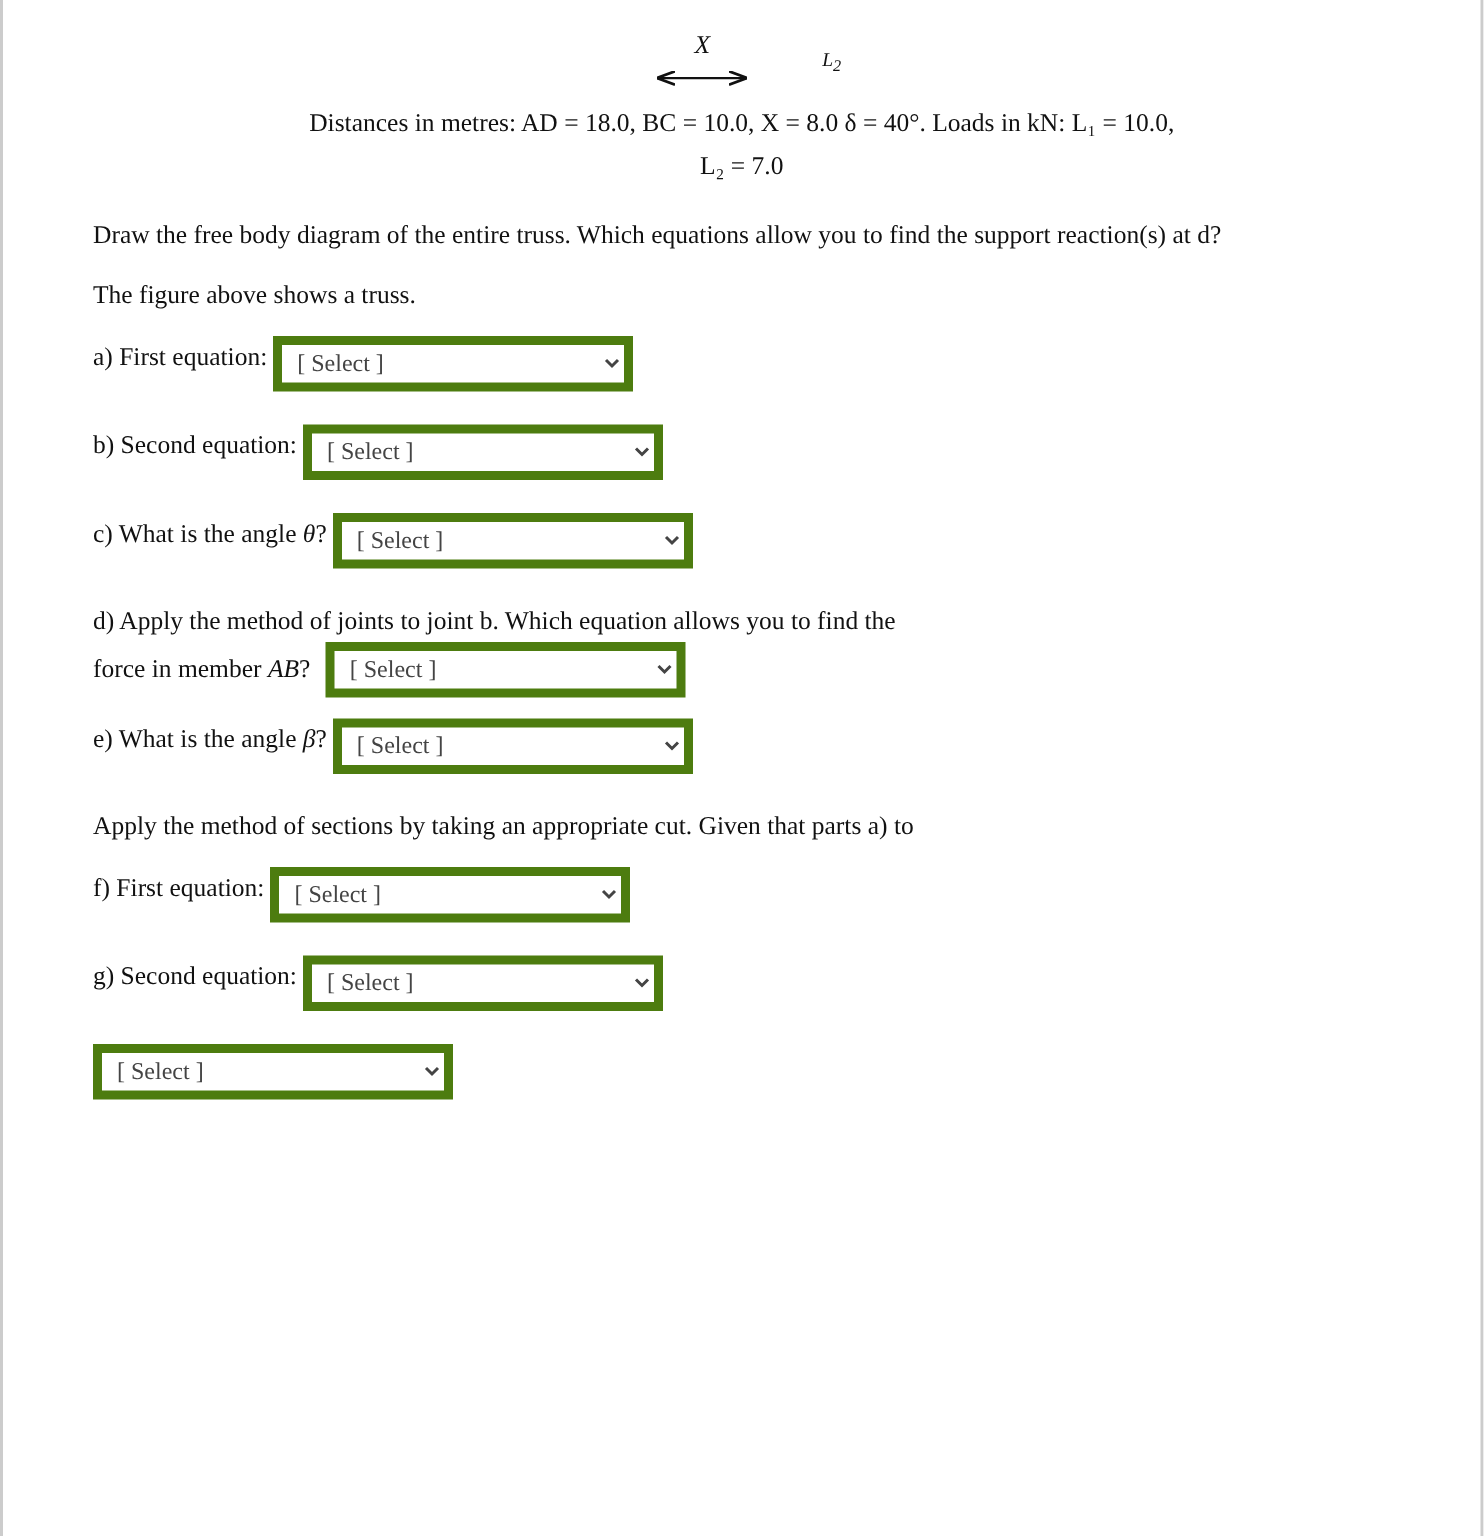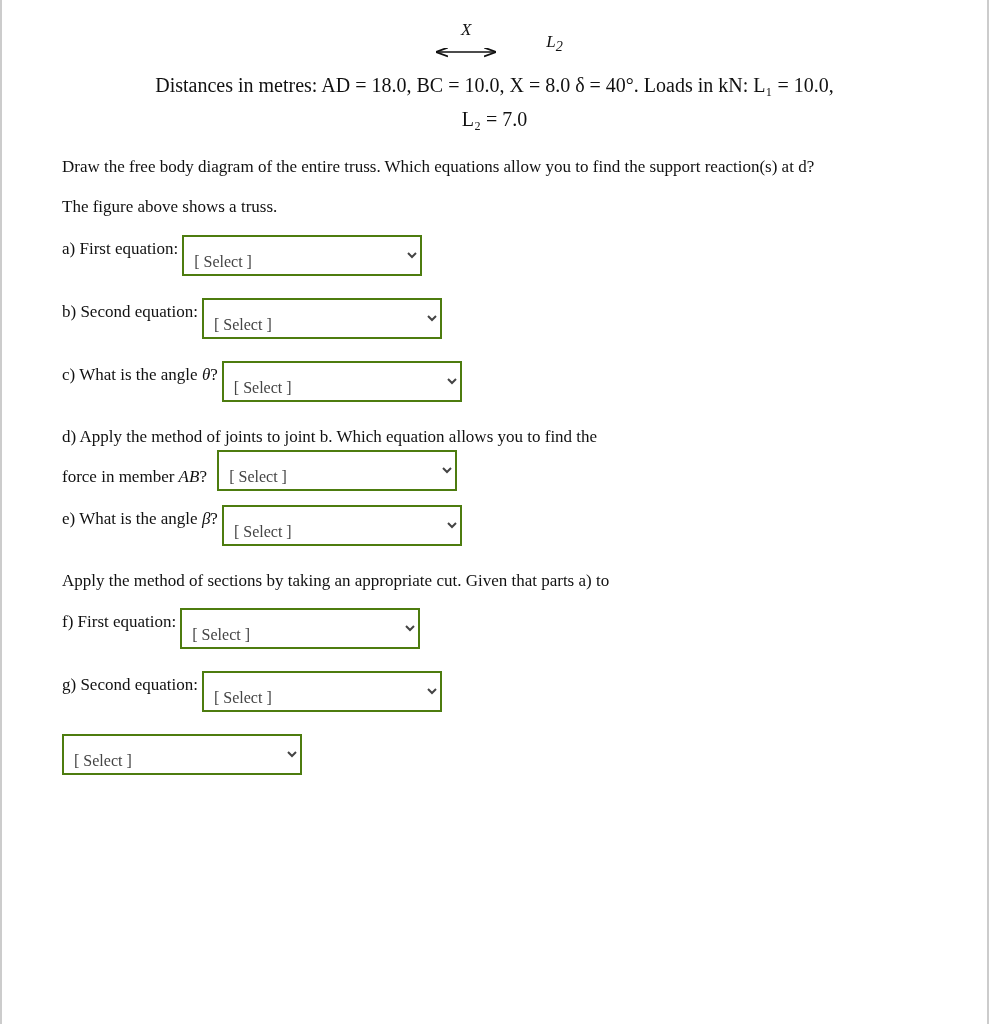--- a/index.html
+++ b/index.html
@@ -30,21 +30,21 @@
       justify-content: center;
       align-items: center;
       padding: 10px 0 6px 0;
       gap: 60px;
     }
 
     .distances-text {
       text-align: center;
       line-height: 1.7;
       margin-bottom: 18px;
-      font-size: 20px;
+      font-size: 17px;
     }
 
     .description-text {
       margin-bottom: 14px;
       line-height: 1.55;
       font-size: 17px;
     }
 
     .question-block {
       margin-bottom: 22px;
@@ -54,23 +54,23 @@
       line-height: 1.6;
     }
 
     .question-label {
       font-size: 17px;
     }
 
     select {
       font-size: 16px;
       font-family: Georgia, serif;
-      border: 2px solid #4d7c0f;
+      border: 6px solid #4d7c0f;
       background: #fff;
-      padding: 15px 22px 3px 6px;
+      padding: 3px 22px 3px 6px;
       cursor: pointer;
       appearance: auto;
       min-width: 240px;
       color: #444;
     }
 
     .section-break {
       margin-bottom: 14px;
     }
   </style>
@@ -89,21 +89,21 @@
             <path d="M8,0 L0,3 L8,6" fill="none" stroke="#111" stroke-width="1.2"></path>
           </marker>
           <marker id="arrowR" markerWidth="8" markerHeight="8" refX="8" refY="3" orient="auto">
             <path d="M0,0 L8,3 L0,6" fill="none" stroke="#111" stroke-width="1.2"></path>
           </marker>
         </defs>
         <line x1="10" y1="10" x2="70" y2="10" stroke="#111" stroke-width="1.5" marker-start="url(#arrowL)" marker-end="url(#arrowR)"></line>
       </svg>
     </div>
 
-    <div style="font-style:italic; font-size:17px; margin-left: 10px; align-self:flex-start; padding-top:2px;">
+    <div style="font-style:italic; font-size:13px; margin-left: 10px; align-self:flex-start; padding-top:2px;">
       L<sub>2</sub>
     </div>
   </div>
 
   <div class="distances-text">
     <div>Distances in metres: AD = 18.0, BC = 10.0, X = 8.0  δ = 40°. Loads in kN: L₁ = 10.0,</div>
     <div>L₂ = 7.0</div>
   </div>
 
   <div class="description-text">Draw the free body diagram of the entire truss. Which equations allow you to find the support reaction(s) at d?</div>

